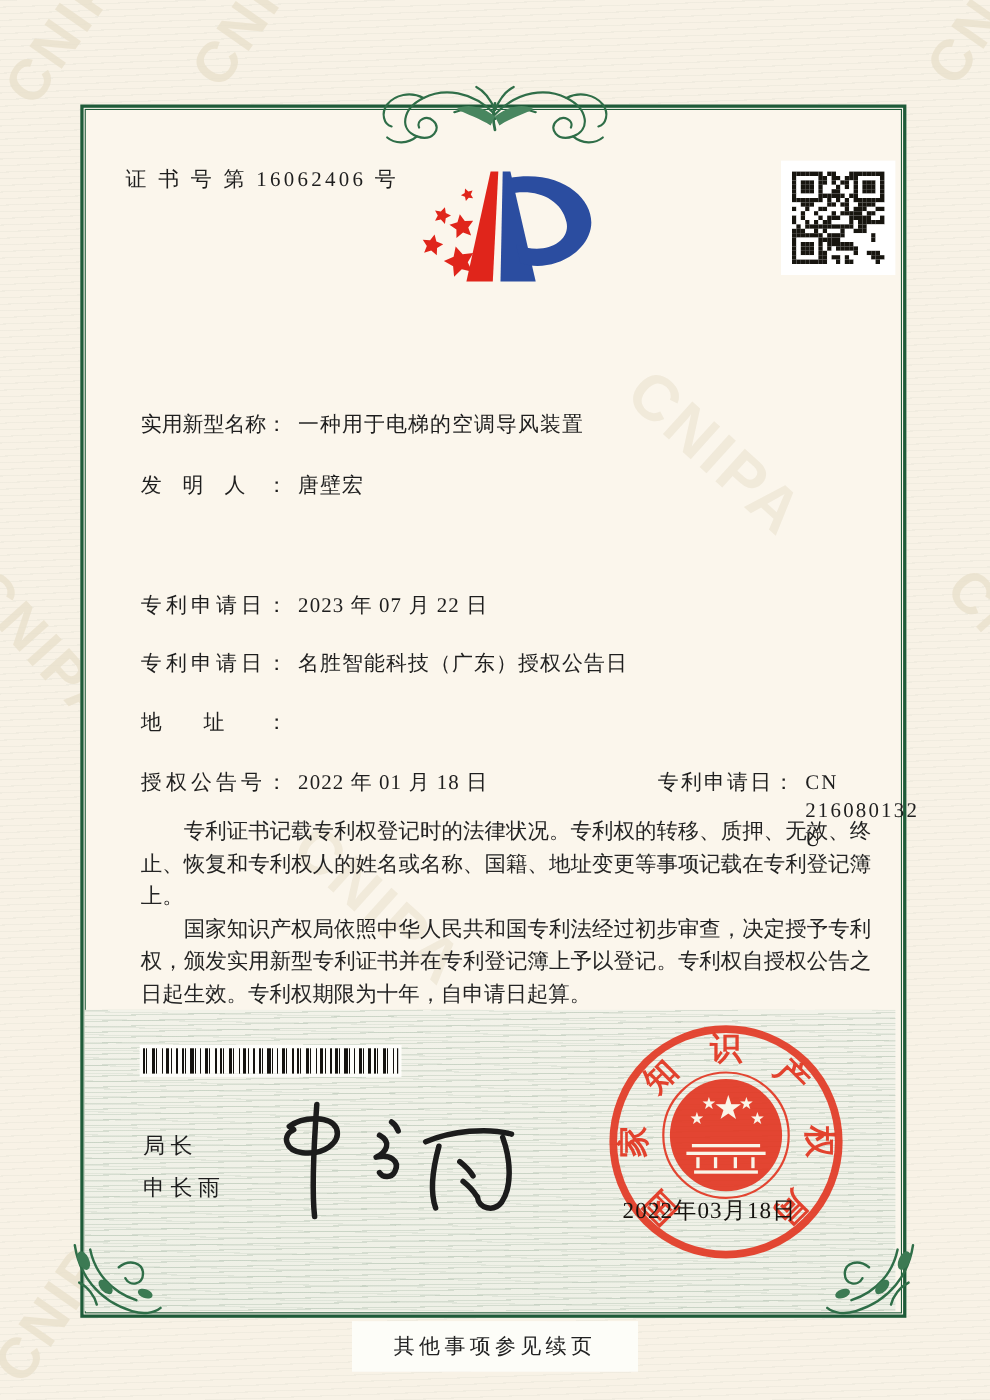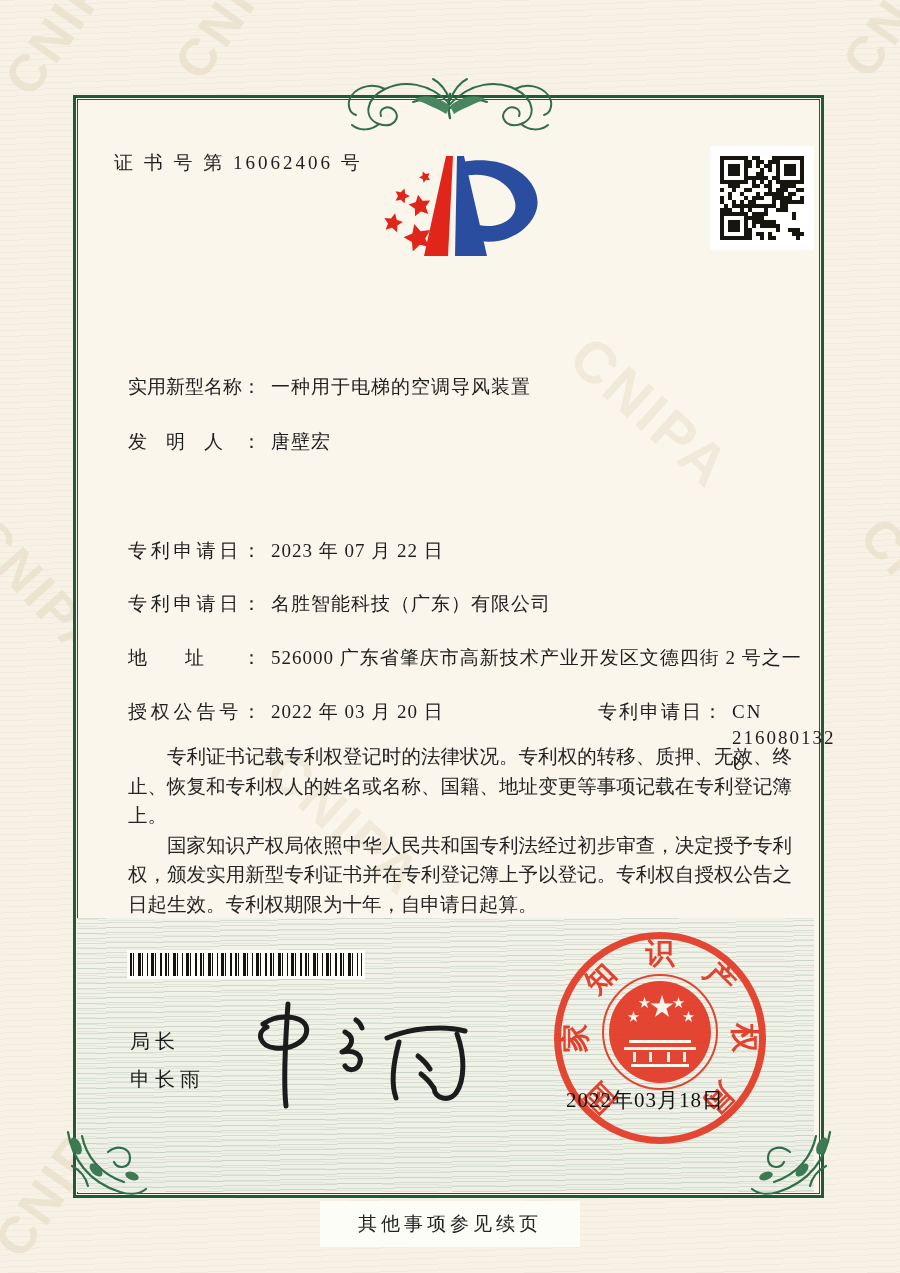--- a/index.html
+++ b/index.html
@@ -632,29 +632,28 @@
   <div class="row" style="top:429px;">
     <span class="lab">发明人：</span>
     <span class="val">唐壁宏</span>
   </div>
   <div class="row" style="top:538px;">
     <span class="lab">专利申请日：</span>
     <span class="val">2023 年 07 月 22 日</span>
   </div>
   <div class="row" style="top:591px;">
     <span class="lab">专利申请日：</span>
-    <span class="val">名胜智能科技（广东）有限公司</span>
+    <span class="val">名胜智能科技（广东）授权公告日</span>
   </div>
   <div class="row" style="top:645px;">
     <span class="lab">地址：</span>
-    <span class="val addr-val">526000 广东省肇庆市高新技术产业开发区文德四街 2 号之一</span>
   </div>
   <div class="row" style="top:699px; width:664px;">
     <span class="lab">授权公告号：</span>
-    <span class="val">2022 年 03 月 20 日</span>
+    <span class="val">2022 年 01 月 18 日</span>
     <span class="grant2">
       <span class="lab">专利申请日：</span>
       <span class="val num">CN 216080132 U</span>
     </span>
   </div>
 
   <div class="body-text">
     <p>专利证书记载专利权登记时的法律状况。专利权的转移、质押、无效、终止、恢复和专利权人的姓名或名称、国籍、地址变更等事项记载在专利登记簿上。</p>
     <p>国家知识产权局依照中华人民共和国专利法经过初步审查，决定授予专利权，颁发实用新型专利证书并在专利登记簿上予以登记。专利权自授权公告之日起生效。专利权期限为十年，自申请日起算。</p>
   </div>

